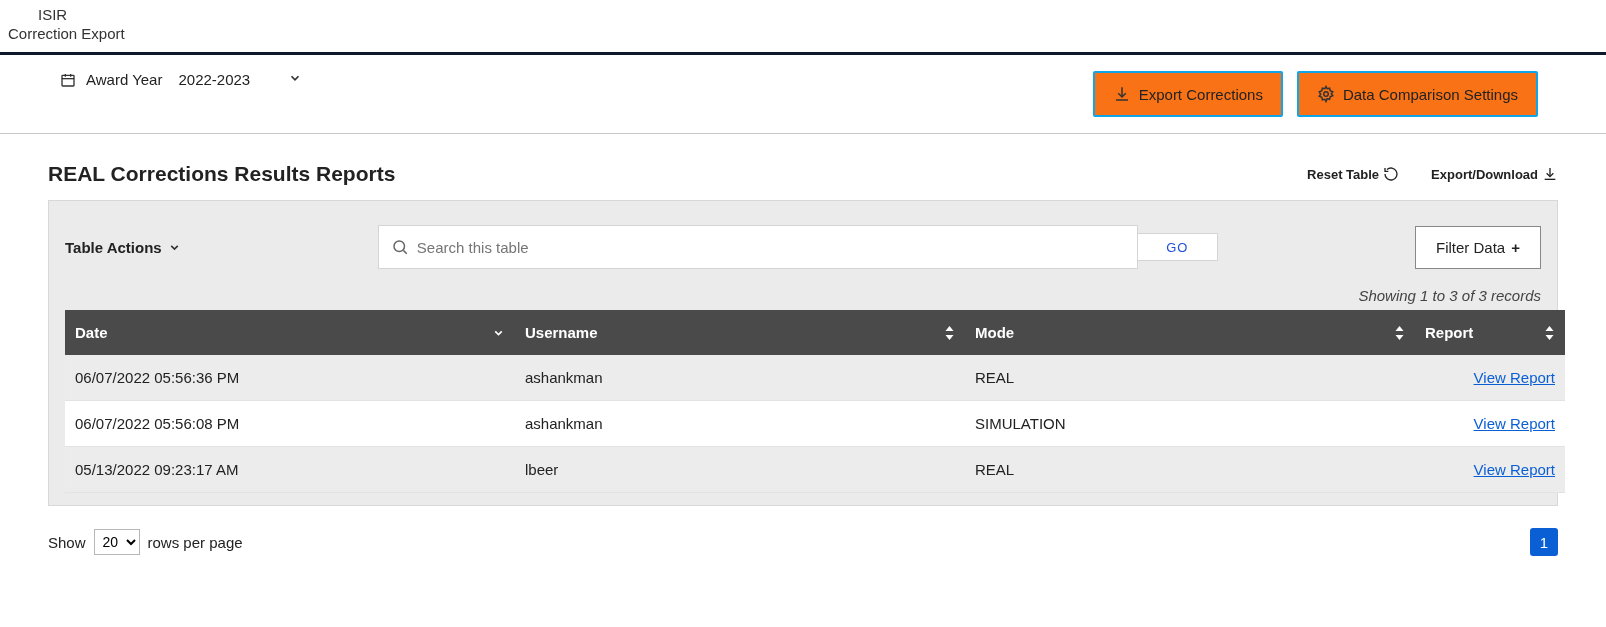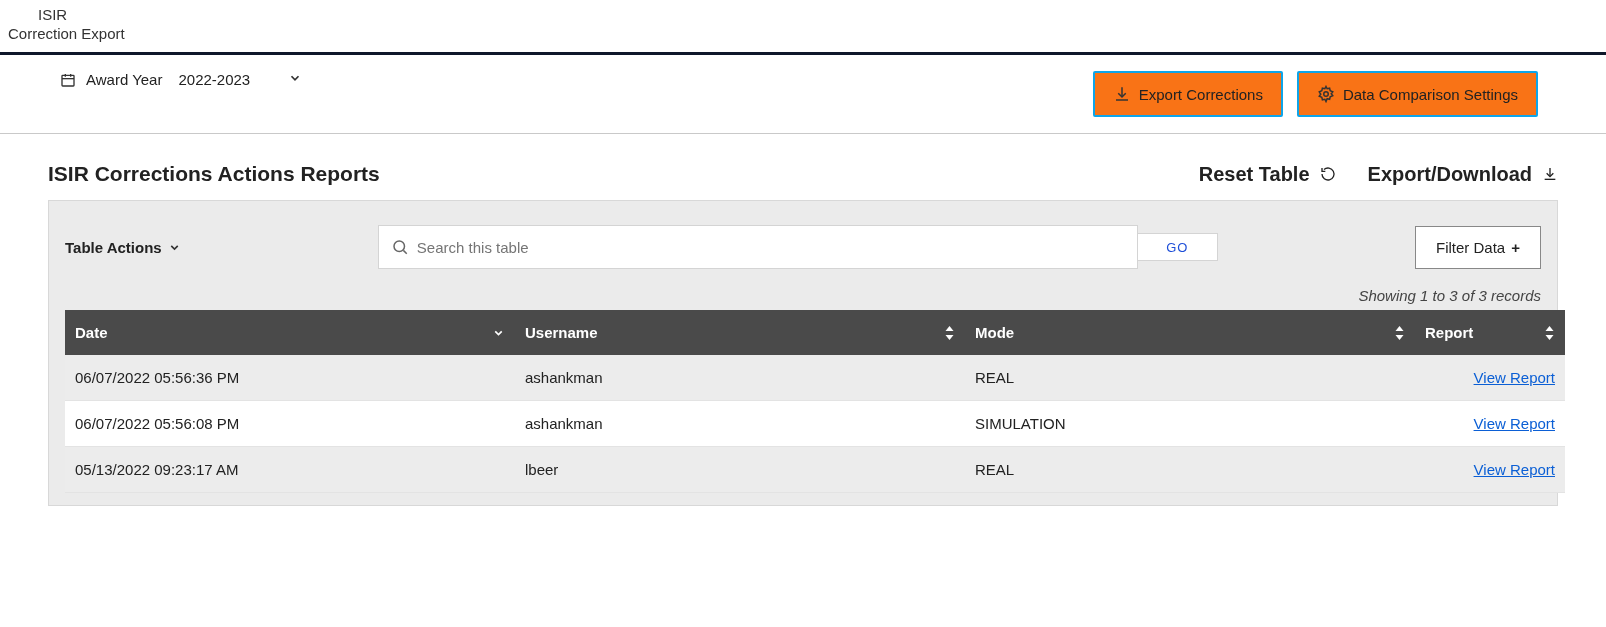--- a/index.html
+++ b/index.html
@@ -45,22 +45,22 @@
   .content { padding: 28px 48px 30px 48px; }
   .section-header {
     display: flex;
     justify-content: space-between;
     align-items: center;
     margin-bottom: 14px;
   }
   .section-title { font-size: 21px; font-weight: bold; color: #222; }
   .section-actions { display: flex; gap: 32px; align-items: center; }
   .link-action {
-    display: inline-flex; align-items: center; gap: 10px;
-    font-size: 20px; font-weight: bold; color: #222; cursor: pointer;
+    display: inline-flex; align-items: center; gap: 4px;
+    font-size: 13px; font-weight: bold; color: #222; cursor: pointer;
   }
   .link-action svg { width: 16px; height: 16px; }
   .table-panel {
     background: #ebebeb;
     border: 1px solid #d8d8d8;
     padding: 24px 16px 12px 16px;
   }
   .table-controls {
     display: flex;
     align-items: center;
@@ -192,21 +192,21 @@
           <circle cx="12" cy="12" r="3"></circle>
           <path d="M12 2l1.5 3 3.3-.8.8 3.3L21 9l-2 2.6 2 2.6-3.4 1.5-.8 3.3-3.3-.8L12 22l-1.5-3-3.3.8-.8-3.3L3 15l2-2.6L3 9l3.4-1.5.8-3.3 3.3.8z"></path>
         </svg>
       <span>Data Comparison Settings</span>
     </button>
   </div>
 </div>
 
 <div class="content">
   <div class="section-header">
-    <div class="section-title">ISIR Corrections Actions Reports</div>
+    <div class="section-title">REAL Corrections Results Reports</div>
     <div class="section-actions">
       <span class="link-action">
         <span>Reset Table</span>
         <svg viewBox="0 0 24 24" fill="none" stroke="#222" stroke-width="2">
             <path d="M3 12a9 9 0 1 0 3-6.7"></path>
             <polyline points="3 3 3 8 8 8"></polyline>
           </svg>
       </span>
       <span class="link-action">
         <span>Export/Download</span>
@@ -306,13 +306,25 @@
           <tr>
             <td>05/13/2022 09:23:17 AM</td>
             <td>lbeer</td>
             <td>REAL</td>
             <td class="col-report"><a class="view-link">View Report</a></td>
           </tr>
         </tbody>
     </table>
   </div>
 
+  <div class="footer-row">
+    <div class="rows-per-page">
+      <span>Show</span>
+      <select class="rows-select">
+        <option>20</option>
+      </select>
+      <span>rows per page</span>
+    </div>
+    <div class="pager">
+      <span class="page-btn">1</span>
+    </div>
+  </div>
 </div>
 
 </body></html>

